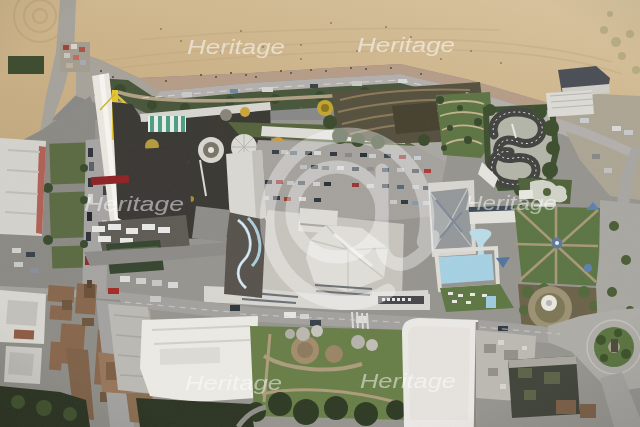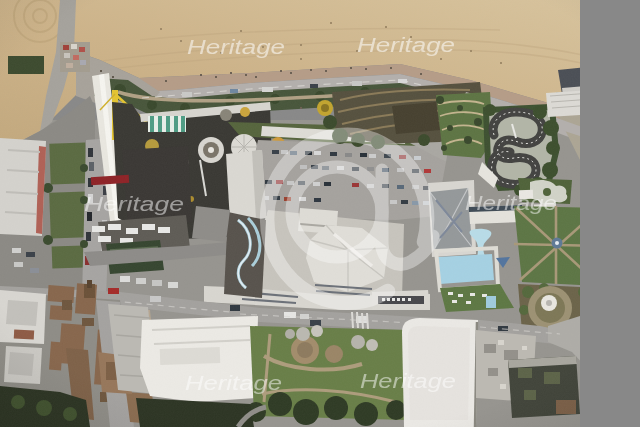--- a/index.html
+++ b/index.html
@@ -1,16 +1,16 @@
 <!DOCTYPE html>
 <html><head>
 <meta charset="utf-8">
 <style>
 html,body{margin:0;padding:0;background:#888;}
-#stage{position:relative;width:580px;height:427px;overflow:hidden;font-family:"Liberation Sans",sans-serif;}
+#stage{position:relative;width:640px;height:427px;overflow:hidden;font-family:"Liberation Sans",sans-serif;}
 </style>
 </head>
 <body>
 <div id="stage">
 <svg width="640" height="427" viewBox="0 0 640 427">
 <defs>
 <linearGradient id="sandg" x1="0" y1="1" x2="1" y2="0">
 <stop offset="0" stop-color="#c2a87d"></stop>
 <stop offset="0.45" stop-color="#cdb389"></stop>
 <stop offset="1" stop-color="#d8c49e"></stop>

